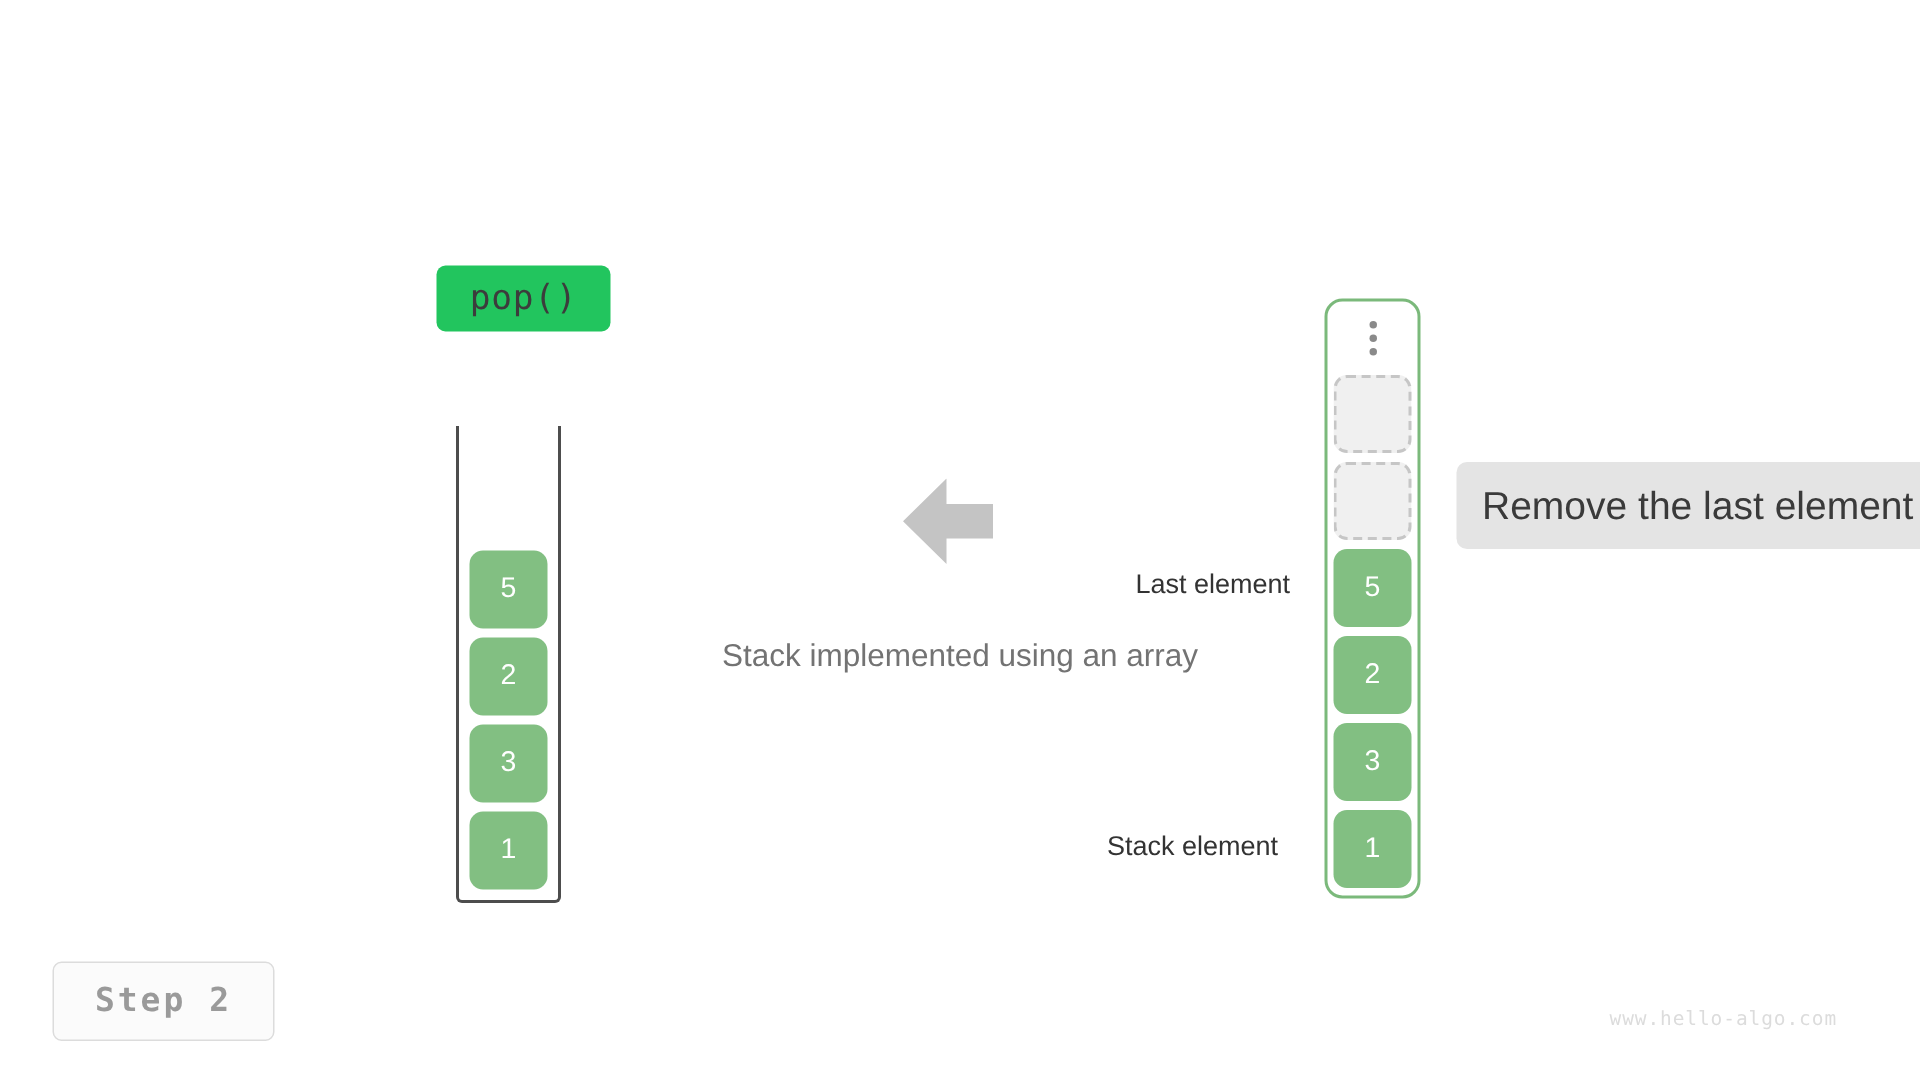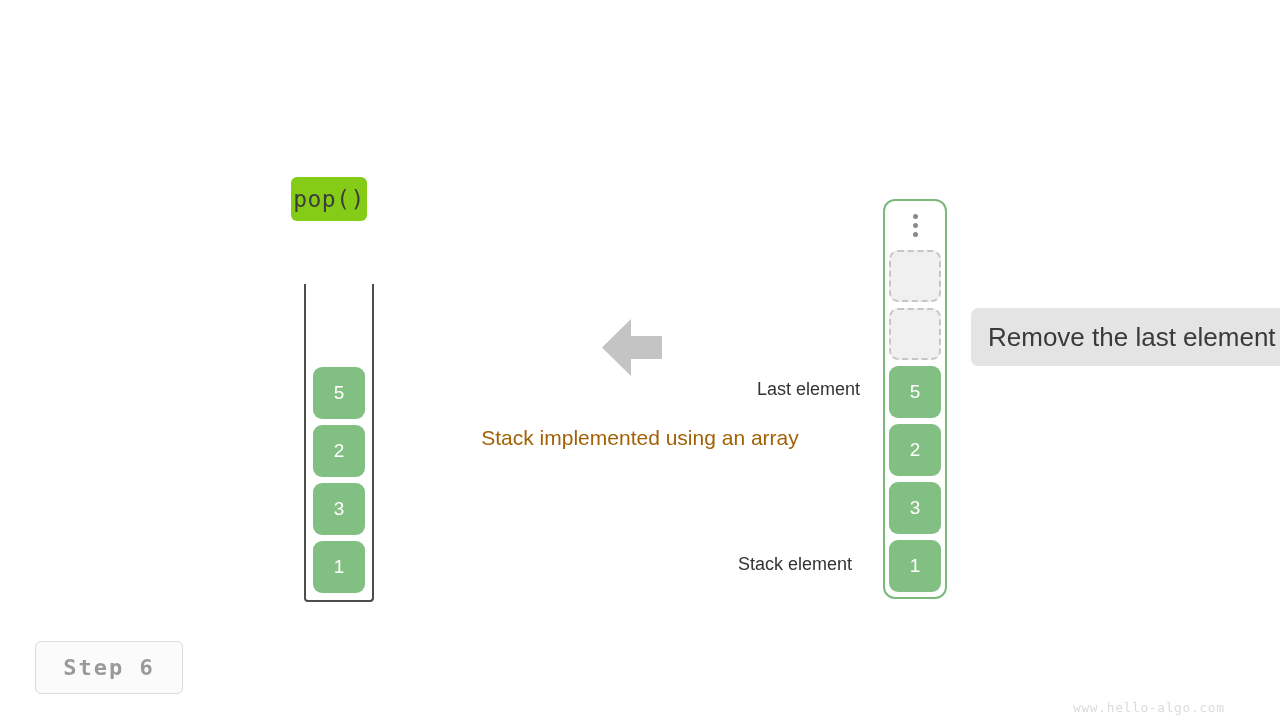--- a/index.html
+++ b/index.html
@@ -14,23 +14,23 @@
     overflow: hidden;
     font-family: "Liberation Sans", sans-serif;
     -webkit-font-smoothing: antialiased;
   }
 
   
   #op-label {
     position: absolute;
     left: 291px;
     top: 177px;
-    width: 76px;
+    width: 116px;
     height: 44px;
-    background: #84cc16;
+    background: #22c55e;
     border-radius: 6px;
     display: flex;
     align-items: center;
     justify-content: center;
     font-family: "DejaVu Sans Mono", "Liberation Mono", monospace;
     font-size: 23px;
     color: #3c3c3c;
     letter-spacing: 0.5px;
   }
 
@@ -51,36 +51,36 @@
     font-size: 22px;
     font-weight: bold;
     color: #9a9a9a;
     letter-spacing: 2px;
   }
 
   
   #watermark {
     position: absolute;
     left: 1073px;
-    top: 700px;
+    top: 672px;
     font-family: "DejaVu Sans Mono", "Liberation Mono", monospace;
     font-size: 13px;
     color: #dcdcdc;
     letter-spacing: 0.6px;
   }
 
   
   #caption {
     position: absolute;
     left: 458px;
     top: 426px;
     width: 364px;
     text-align: center;
     font-size: 21px;
-    color: #a16207;
+    color: #737373;
   }
 
   
   .annot {
     position: absolute;
     font-size: 18px;
     font-weight: normal;
     color: #333333;
     text-align: right;
     white-space: nowrap;
@@ -233,15 +233,15 @@
       <div class="cell empty"></div>
       <div class="cell filled">5</div>
       <div class="cell filled">2</div>
       <div class="cell filled">3</div>
       <div class="cell filled">1</div>
     </div>
 </div>
 
 <div id="note">Remove the last element</div>
 
-<div id="step-badge">Step 6</div>
+<div id="step-badge">Step 2</div>
 
 <div id="watermark">www.hello-algo.com</div>
 
 </body></html>

